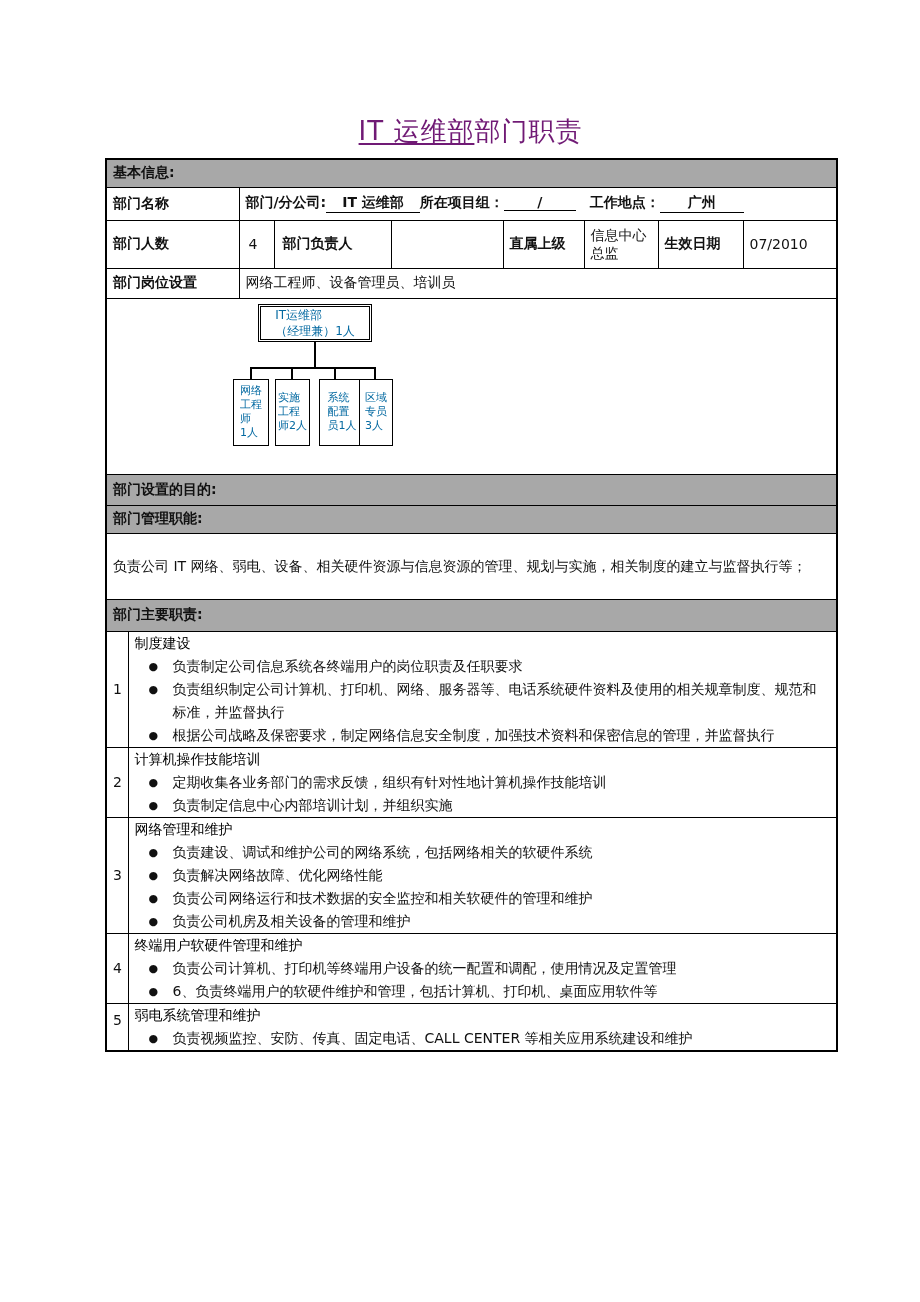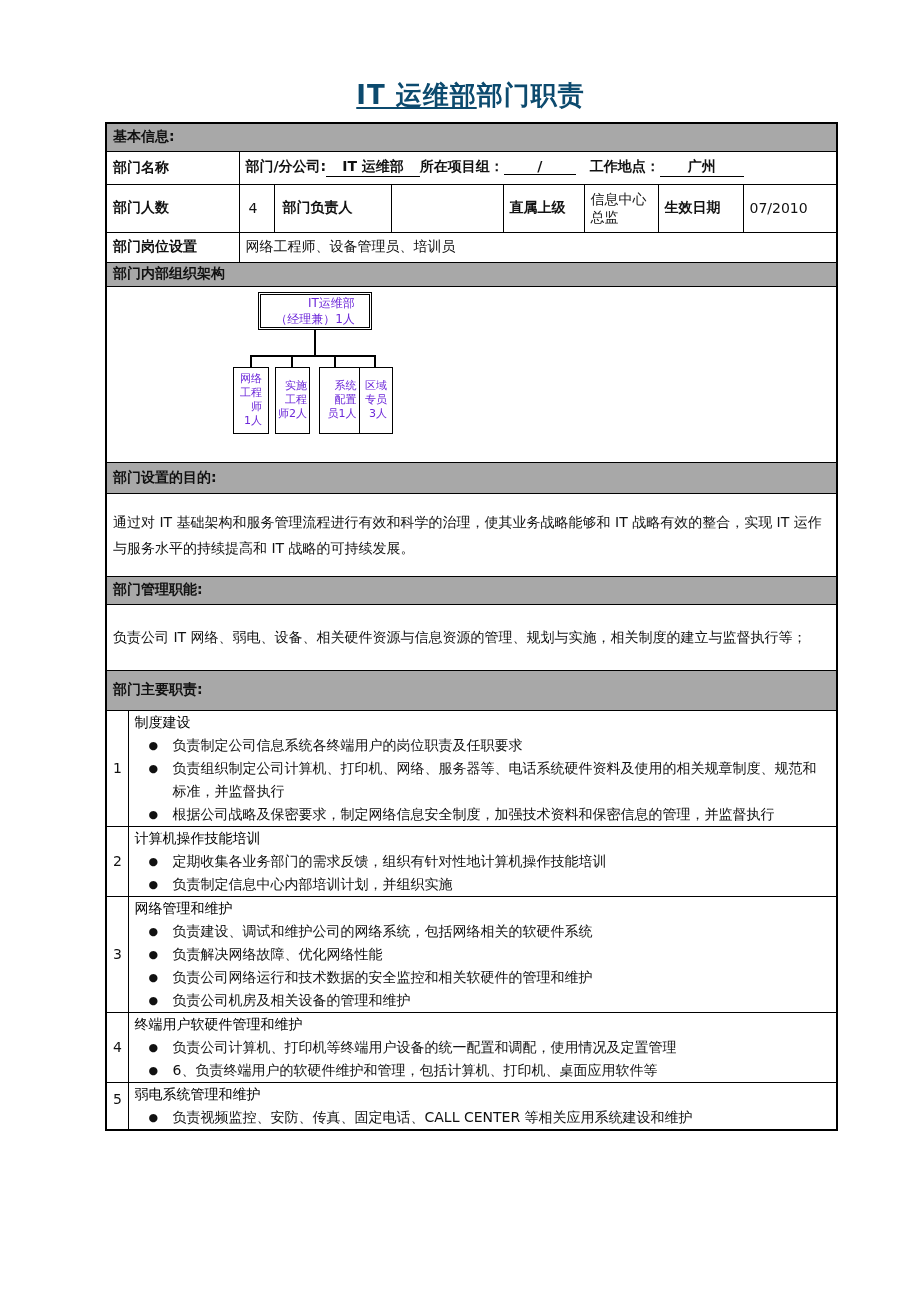--- a/index.html
+++ b/index.html
@@ -4,22 +4,22 @@
 <style>
   html,body{margin:0;padding:0;}
   body{
     width:920px;height:1302px;background:#ffffff;
     font-family:"DejaVu Sans","Liberation Sans",sans-serif;
     color:#111;
     -webkit-font-smoothing:antialiased;
   }
   .page{width:731px;margin-left:105px;}
   .doc-title{
-    margin:80px 0 12px 0;text-align:center;
-    font-size:26px;font-weight:bold;color:#0c4a6e;line-height:30px;
+    margin:116px 0 12px 0;text-align:center;
+    font-size:26px;font-weight:normal;color:#701a75;line-height:30px;
     letter-spacing:1px;
   }
   .doc-title .tu{text-decoration:underline;text-decoration-thickness:2px;text-underline-offset:3px;}
   table.main{
     border-collapse:collapse;width:731px;table-layout:fixed;
     border:2px solid #000;
   }
   table.main td{
     border:1px solid #000;
     font-size:14px;color:#111;
@@ -34,21 +34,21 @@
   td.blabel{font-weight:bold;font-size:15px;color:#000;padding-left:10px;}
   .r-baseinfo{height:28px;}
   .r-deptname{height:33px;}
   .r-headcount{height:48px;}
   .r-positions{height:30px;border-radius:15px;}
   .r-orghdr{height:24px;}
   .r-purposehdr{height:31px;}
   .r-purpose{height:83px;}
   .r-funchdr{height:28px;}
   .r-func{height:66px;}
-  .r-dutyhdr{height:40px;border-radius:13px;}
+  .r-dutyhdr{height:32px;border-radius:13px;}
   .uv{
     display:inline-block;border-bottom:1px solid #000;
     text-align:center;font-weight:bold;white-space:pre;
   }
   .uv.v1{padding:0 16px;}
   .uv.v2{min-width:72px;}
   .uv.v3{min-width:84px;}
   .inline-lbl{font-weight:bold;}
   .gap{display:inline-block;width:14px;}
   td.supervisor{font-size:12px;color:#3f3f3f;line-height:18px;padding:2px 8px;vertical-align:middle;}
@@ -56,21 +56,21 @@
   td.purpose-cell,td.func-cell{
     vertical-align:top;line-height:26px;font-size:14px;
     padding:16px 12px 0 10px;
   }
   td.func-cell{padding-top:26px;}
   
   td.orgcell{height:175px;padding:0;vertical-align:top;}
   .org{position:relative;width:100%;height:175px;}
   .obox{
     position:absolute;background:#fff;border:1px solid #000;
-    font-size:11px;line-height:14px;text-align:right;color:#6d28d9;
+    font-size:11px;line-height:14px;text-align:left;color:#0369a1;
     white-space:pre-line;box-sizing:border-box;
   }
   .obox.root{
     left:145px;top:5px;width:114px;height:38px;
     border:3px double #000;
     display:flex;align-items:center;justify-content:center;
     font-size:12px;line-height:16px;
   }
   .cline{position:absolute;background:#000;}
   .vmain{left:201px;top:43px;width:2px;height:26px;}
@@ -133,23 +133,20 @@
       <td class="supervisor">信息中心总监</td>
       <td class="blabel" style="padding-left:6px;">生效日期</td>
       <td>07/2010</td>
     </tr>
 
     <tr class="r-positions">
       <td colspan="2" class="blabel">部门岗位设置</td>
       <td colspan="7" class="valcell">网络工程师、设备管理员、培训员</td>
     </tr>
 
-    <tr class="r-orghdr">
-      <td colspan="9" class="sechdr">部门内部组织架构</td>
-    </tr>
 
     <tr>
       <td colspan="9" class="orgcell">
         <div class="org">
           <div class="obox root">IT运维部
 （经理兼）1人</div>
           <div class="cline vmain"></div>
           <div class="cline hmain"></div>
           <div class="cline stub s1"></div>
           <div class="cline stub s2"></div>
@@ -168,23 +165,20 @@
           <div class="obox child c4">区域
 专员
 3人</div>
         </div>
       </td>
     </tr>
 
     <tr class="r-purposehdr">
       <td colspan="9" class="sechdr">部门设置的目的:</td>
     </tr>
-    <tr class="r-purpose">
-      <td colspan="9" class="purpose-cell">通过对 IT 基础架构和服务管理流程进行有效和科学的治理，使其业务战略能够和 IT 战略有效的整合，实现 IT 运作与服务水平的持续提高和 IT 战略的可持续发展。</td>
-    </tr>
 
     <tr class="r-funchdr">
       <td colspan="9" class="sechdr">部门管理职能:</td>
     </tr>
     <tr class="r-func">
       <td colspan="9" class="func-cell">负责公司 IT 网络、弱电、设备、相关硬件资源与信息资源的管理、规划与实施，相关制度的建立与监督执行等；</td>
     </tr>
 
     <tr class="r-dutyhdr">
       <td colspan="9" class="sechdr">部门主要职责:</td>

